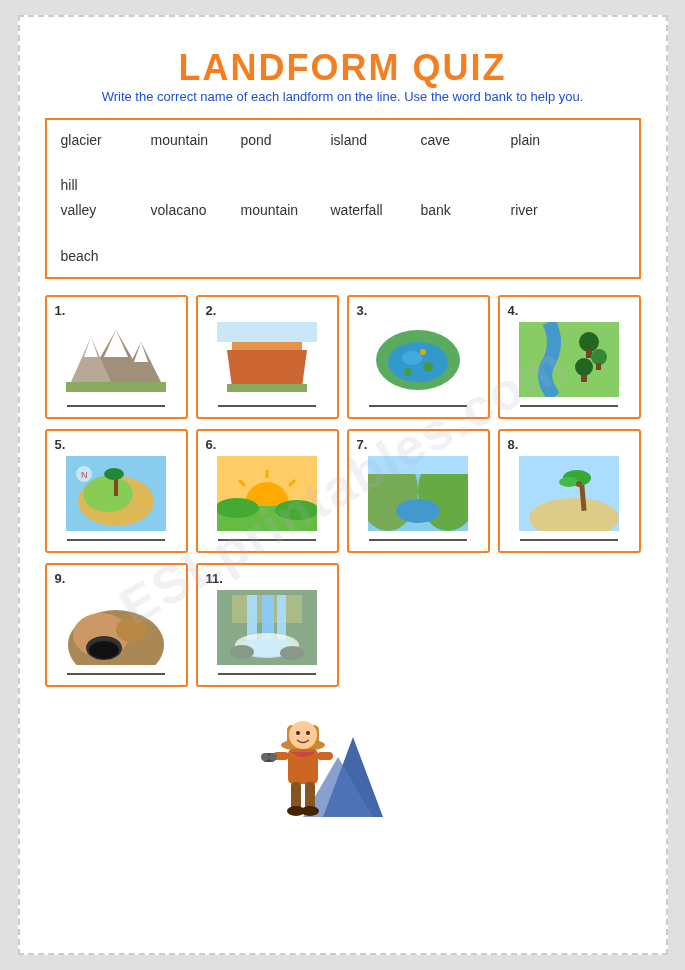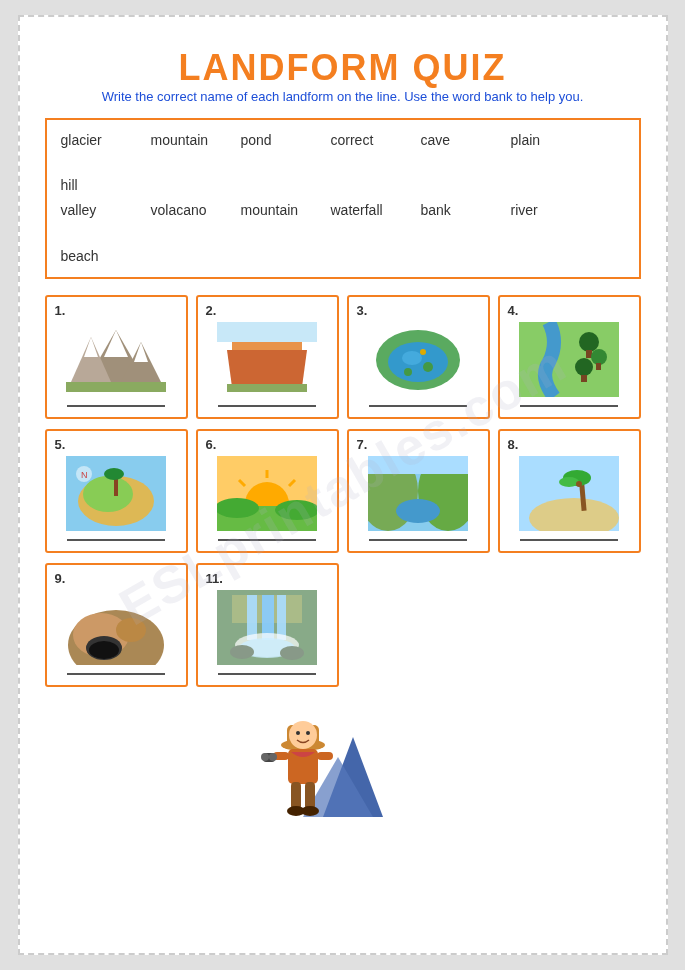--- a/index.html
+++ b/index.html
@@ -117,21 +117,21 @@
   <div class="watermark">ESLprintables.com</div>
 
   <div class="title">LANDFORM QUIZ</div>
   <div class="instruction">Write the correct name of each landform on the line. Use the word bank to help you.</div>
 
   <div class="word-bank">
     <div class="word-bank-row">
       <span>glacier</span>
       <span>mountain</span>
       <span>pond</span>
-      <span>correct</span>
+      <span>island</span>
       <span>cave</span>
       <span>plain</span>
       <span>hill</span>
     </div>
     <div class="word-bank-row">
       <span>valley</span>
       <span>volacano</span>
       <span>mountain</span>
       <span>waterfall</span>
       <span>bank</span>

